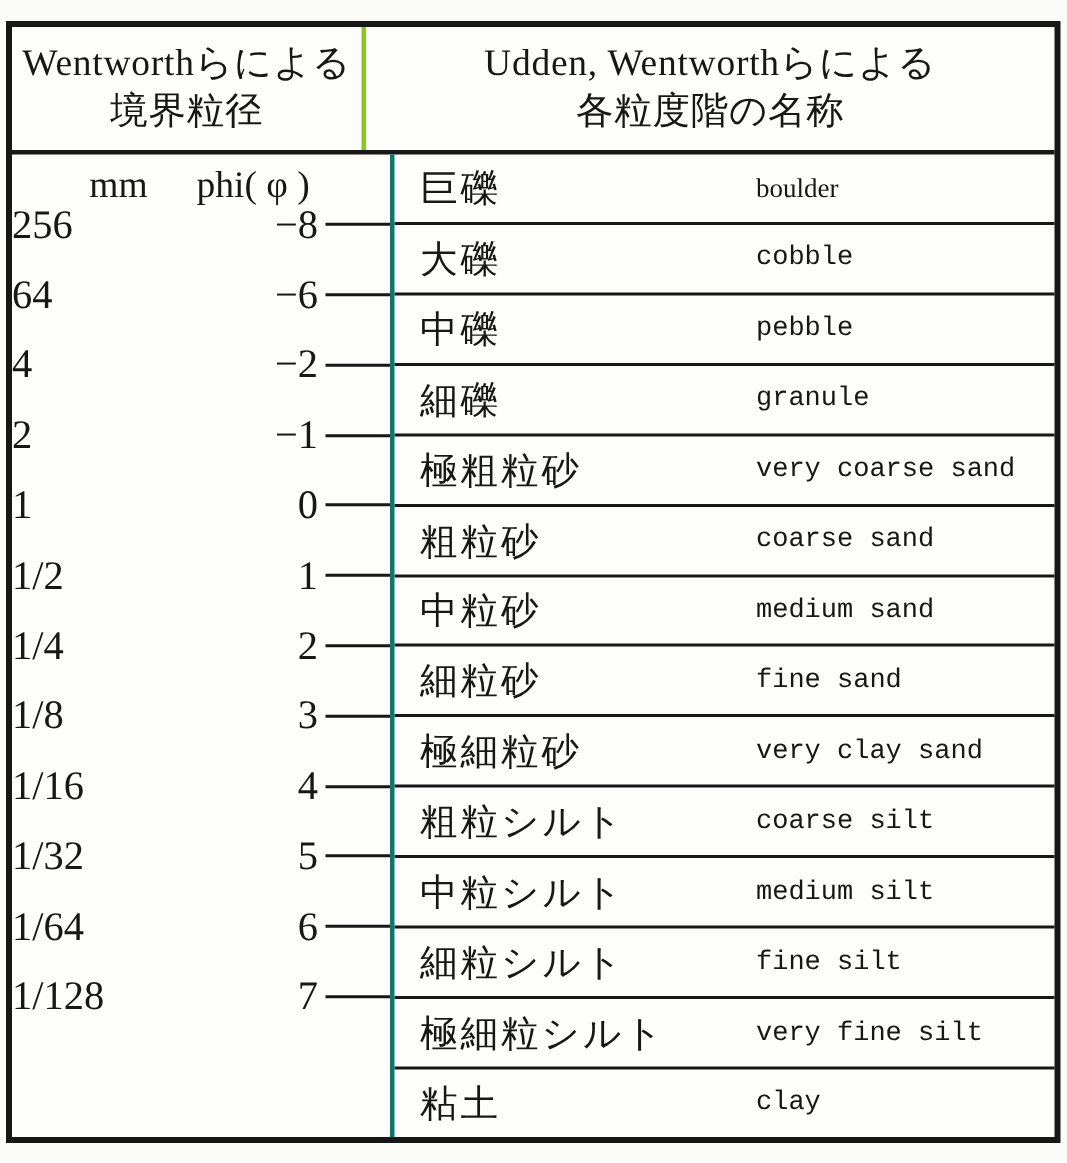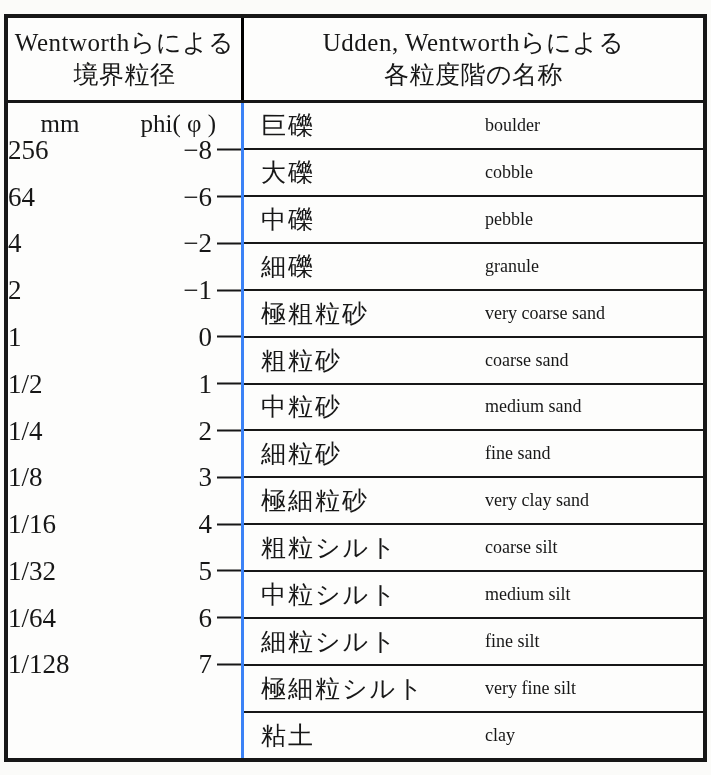--- a/index.html
+++ b/index.html
@@ -39,50 +39,50 @@
     flex-direction: column;
     justify-content: center;
     align-items: center;
     text-align: center;
     font-size: 25px;
     line-height: 1.3;
     letter-spacing: 0.5px;
   }
   .hdr-left {
     width: 233px;
-    border-right: 3px solid #000000;
+    border-right: 3px solid #84cc16;
     flex: none;
   }
   .hdr-right { flex: 1; border-radius: 27px; }
   
   .body {
     display: flex;
     height: 655px;
   }
   
   .left-col {
     position: relative;
     width: 233px;
     flex: none;
-    border-right: 3px solid #3b82f6;
+    border-right: 3px solid #0f766e;
     box-sizing: content-box;
+    padding-left: 19px;
   }
   .scale-hdr {
     display: flex;
     align-items: center;
     height: 42px;
     font-size: 25px;
   }
   .mm-hdr {
     width: 104px;
     text-align: center;
   }
   .phi-hdr {
     width: 104px;
-    text-align: right;
   }
   .boundary {
     position: absolute;
     left: 0;
     width: 100%;
     top: calc((var(--i) + 1) * 46.786px);
     transform: translateY(-50%);
     display: flex;
     align-items: center;
   }
@@ -108,20 +108,21 @@
     display: flex;
     flex-direction: column;
   }
   .grade-row {
     flex: 1;
     display: flex;
     align-items: center;
   }
   .grade-row + .grade-row {
     border-top: 2px solid #171717;
+    font-family: Liberation Mono, monospace;
   }
   .jp {
     padding-left: 17px;
     width: 224px;
     flex: none;
     font-size: 25px;
     letter-spacing: 2px;
     white-space: nowrap;
   }
   .en {

